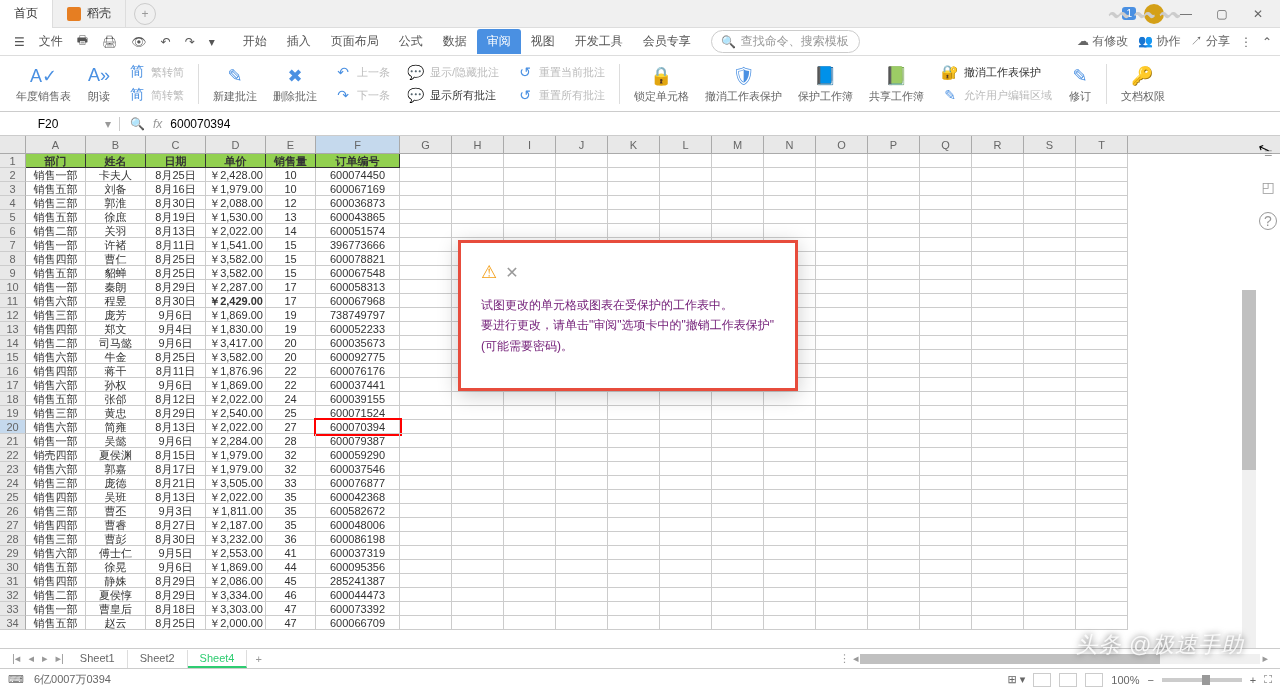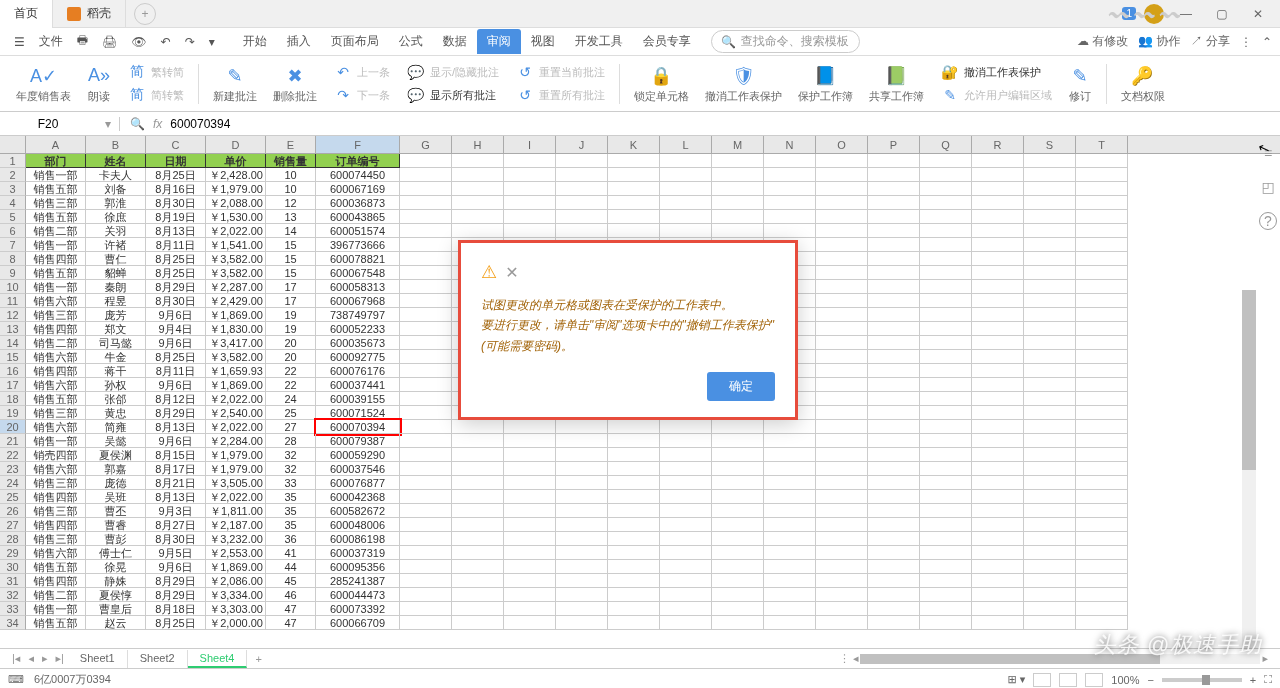--- a/index.html
+++ b/index.html
@@ -78,34 +78,34 @@
 .view-btn { width: 18px; height: 14px; border: 1px solid #ccc; cursor: pointer; }
 .zoom-slider { width: 80px; height: 4px; background: #ccc; position: relative; }
 .zoom-slider::after { content: ''; position: absolute; left: 50%; top: -3px; width: 8px; height: 10px; background: #999; }
 
 
 .dialog-wrap { position: absolute; left: 458px; top: 240px; width: 340px; background: #fff; border: 3px solid #e74c3c; box-shadow: 0 4px 20px rgba(0,0,0,0.2); padding: 18px 20px 16px; }
 .dialog-header { display: flex; align-items: center; gap: 8px; margin-bottom: 12px; }
 .warn-icon { color: #f39c12; font-size: 18px; }
 .dialog-title { font-size: 14px; color: #333; flex: 1; }
 .dialog-close { color: #999; cursor: pointer; font-size: 16px; }
-.dialog-body { color: #a16207; line-height: 1.7; font-size: 12px; margin-bottom: 16px; font-style: italic; }
+.dialog-body { color: #701a75; line-height: 1.7; font-size: 12px; margin-bottom: 16px; }
 .dialog-footer { text-align: right; }
 .btn-ok { background: #4a90e2; color: #fff; border: none; padding: 6px 22px; border-radius: 3px; cursor: pointer; font-size: 12px; }
 
 
 .side-panel { position: absolute; right: 0; top: 136px; width: 24px; display: flex; flex-direction: column; gap: 16px; align-items: center; padding-top: 8px; }
 .side-icon { color: #999; font-size: 14px; cursor: pointer; width: 18px; height: 18px; display:flex; align-items:center; justify-content:center; }
 
 
 .vscroll { position: absolute; right: 24px; top: 154px; width: 14px; height: 478px; background: #f0f0f0; }
 .vscroll-thumb { position: absolute; top: 0; width: 100%; height: 180px; background: #c0c0c0; }
 
 
-.watermark { position: absolute; right: 18px; bottom: 28px; font-size: 22px; color: rgba(255,255,255,0.85); text-shadow: 0 0 6px rgba(0,0,0,0.6); font-style: italic; letter-spacing: 1px; font-weight: 300; }
+.watermark { position: absolute; right: 36px; bottom: 28px; font-size: 22px; color: rgba(255,255,255,0.85); text-shadow: 0 0 6px rgba(0,0,0,0.6); font-style: italic; letter-spacing: 1px; font-weight: 300; }
 .cursor-arrow { position: absolute; right: 10px; top: 140px; font-size: 14px; color: #000; transform: rotate(-20deg); }
 
 
 .deco { position: absolute; right: 100px; top: -2px; font-size: 20px; color: #ccc; display:flex; gap:8px;}
 </style>
 </head>
 <body>
 
 <div class="titlebar">
   <div class="tab home">
@@ -520,21 +520,21 @@
         <div class="cell" style="width: 52px;"></div>
         <div class="cell" style="width: 52px;"></div>
         <div class="cell" style="width: 52px;"></div>
         <div class="cell" style="width: 52px;"></div>
       </div>
       <div class="row">
         <div class="row-head">11</div>
         <div class="cell ta-c" style="width: 60px;">销售六部</div>
         <div class="cell ta-c" style="width: 60px;">程昱</div>
         <div class="cell ta-c" style="width: 60px;">8月30日</div>
-        <div class="cell ta-r" style="width: 60px;">￥2,429.00</div>
+        <div class="cell ta-r" style="width: 60px; font-weight: bold;">￥2,429.00</div>
         <div class="cell ta-c" style="width: 50px;">17</div>
         <div class="cell ta-c" style="width: 84px;">600067968</div>
         <div class="cell" style="width: 52px;"></div>
         <div class="cell" style="width: 52px;"></div>
         <div class="cell" style="width: 52px;"></div>
         <div class="cell" style="width: 52px;"></div>
         <div class="cell" style="width: 52px;"></div>
         <div class="cell" style="width: 52px;"></div>
         <div class="cell" style="width: 52px;"></div>
         <div class="cell" style="width: 52px;"></div>
@@ -635,21 +635,21 @@
         <div class="cell" style="width: 52px;"></div>
         <div class="cell" style="width: 52px;"></div>
         <div class="cell" style="width: 52px;"></div>
         <div class="cell" style="width: 52px;"></div>
       </div>
       <div class="row">
         <div class="row-head">16</div>
         <div class="cell ta-c" style="width: 60px;">销售四部</div>
         <div class="cell ta-c" style="width: 60px;">蒋干</div>
         <div class="cell ta-c" style="width: 60px;">8月11日</div>
-        <div class="cell ta-r" style="width: 60px;">￥1,659.93</div>
+        <div class="cell ta-r" style="width: 60px;">￥1,876.96</div>
         <div class="cell ta-c" style="width: 50px;">22</div>
         <div class="cell ta-c" style="width: 84px;">600076176</div>
         <div class="cell" style="width: 52px;"></div>
         <div class="cell" style="width: 52px;"></div>
         <div class="cell" style="width: 52px;"></div>
         <div class="cell" style="width: 52px;"></div>
         <div class="cell" style="width: 52px;"></div>
         <div class="cell" style="width: 52px;"></div>
         <div class="cell" style="width: 52px;"></div>
         <div class="cell" style="width: 52px;"></div>
@@ -1126,18 +1126,15 @@
 
 <div class="dialog-wrap">
   <div class="dialog-header">
     <span class="warn-icon">⚠</span>
     <span class="dialog-close">✕</span>
   </div>
   <div class="dialog-body">
     <div>试图更改的单元格或图表在受保护的工作表中。</div>
     <div>要进行更改，请单击"审阅"选项卡中的"撤销工作表保护"(可能需要密码)。</div>
   </div>
-  <div class="dialog-footer">
-    <button class="btn-ok">确定</button>
-  </div>
 </div>
 
 <div class="watermark">头条 @极速手助</div>
 
 </body></html>

